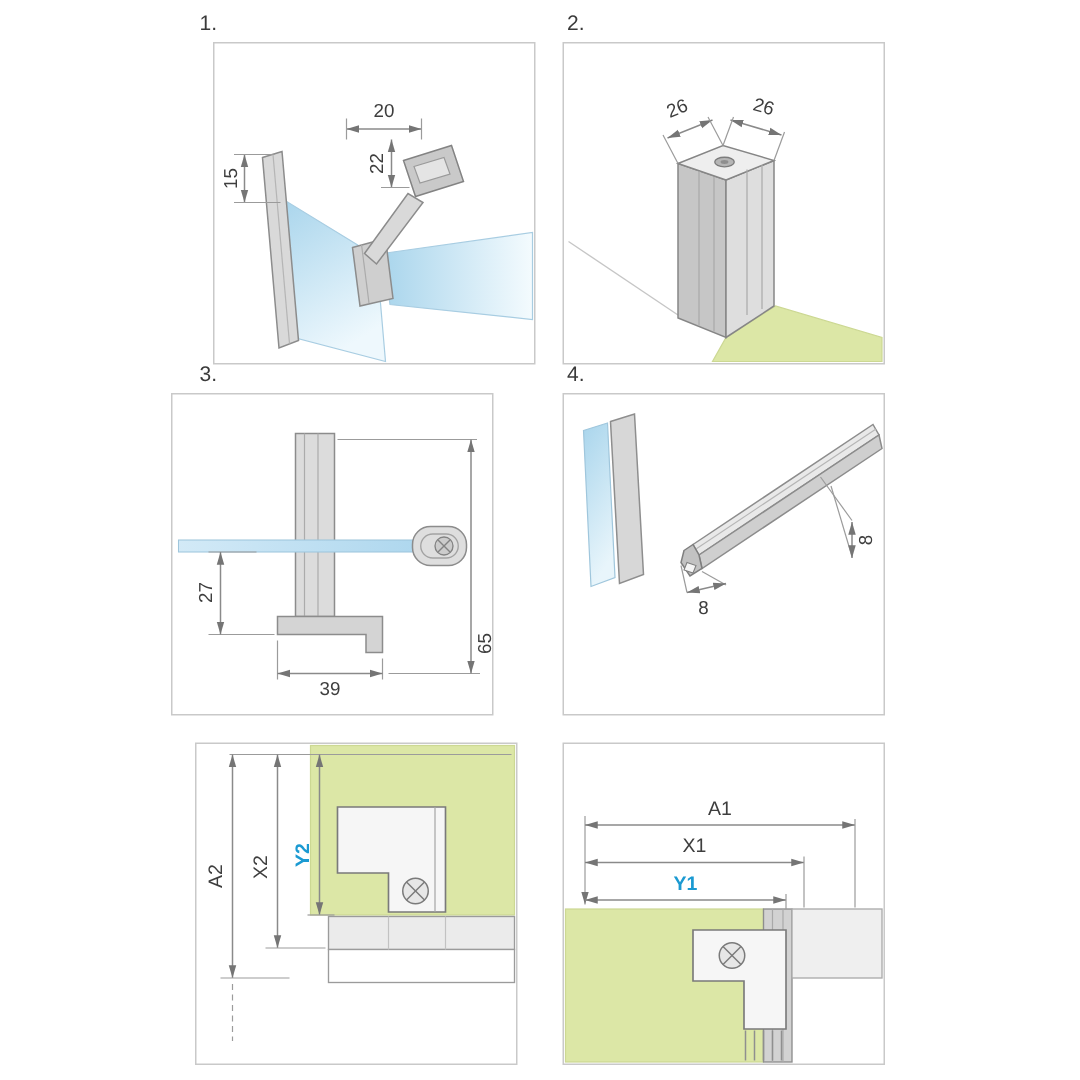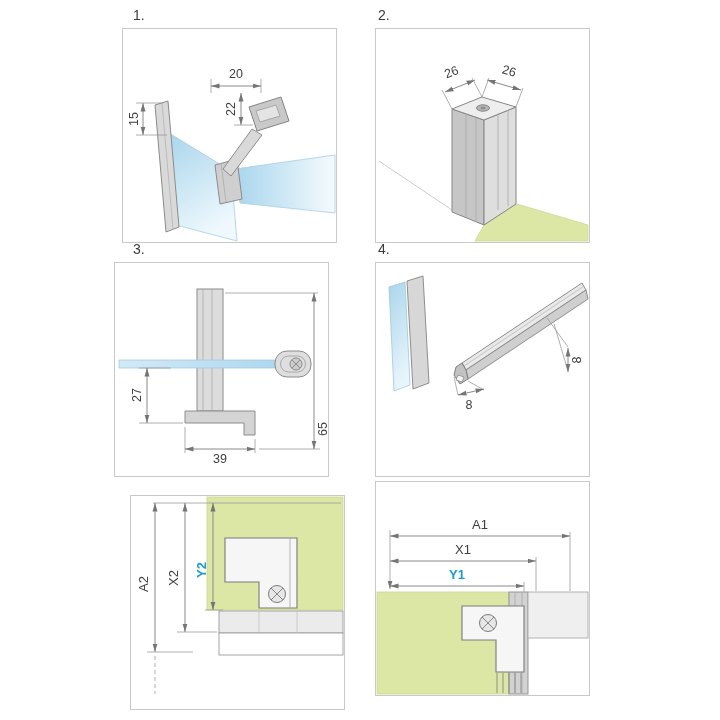--- a/index.html
+++ b/index.html
@@ -1,20 +1,20 @@
 <!DOCTYPE html>
 <html><head>
 <meta charset="utf-8">
 <style>
   html,body{margin:0;padding:0;background:#ffffff;}
   .stage{position:relative;width:720px;height:720px;background:#fff;font-family:"Liberation Sans",sans-serif;overflow:hidden;}
   .panel{position:absolute;width:215px;height:215px;border:1px solid #c9c9c9;box-sizing:border-box;background:#fff;}
-  .p1{left:122px;top:28px}.p2{left:375px;top:28px}
+  .p1{left:142px;top:28px}.p2{left:375px;top:28px}
   .p3{left:114px;top:262px}.p4{left:375px;top:262px}
-  .p5{left:130px;top:495px}.p6{left:375px;top:481px}
+  .p5{left:130px;top:495px}.p6{left:375px;top:495px}
   .num{position:absolute;font-size:14px;color:#3a3a3a;}
   .n1{left:133px;top:7px}.n2{left:378px;top:7px}
   .n3{left:133px;top:241px}.n4{left:378px;top:241px}
   svg{display:block}
   svg text{font-family:"Liberation Sans",sans-serif;font-size:12.5px;}
   svg text.big{font-size:13px;}
   svg text.accent{font-weight:bold;}
   .dim{stroke:#8a8a8a;stroke-width:1;fill:none;}
   .thin{stroke:#9b9b9b;stroke-width:0.8;fill:none;}
   .dash{stroke:#9b9b9b;stroke-width:0.8;fill:none;stroke-dasharray:4 3;}

